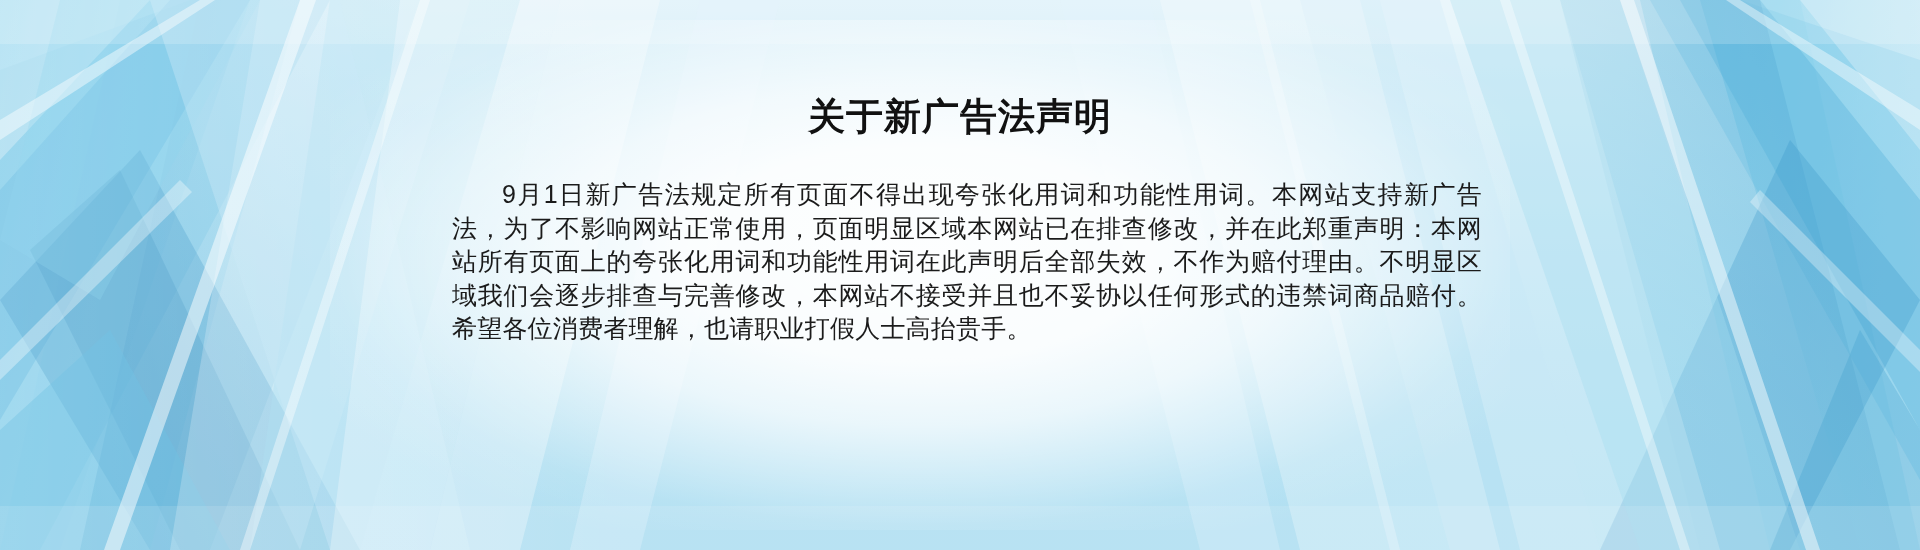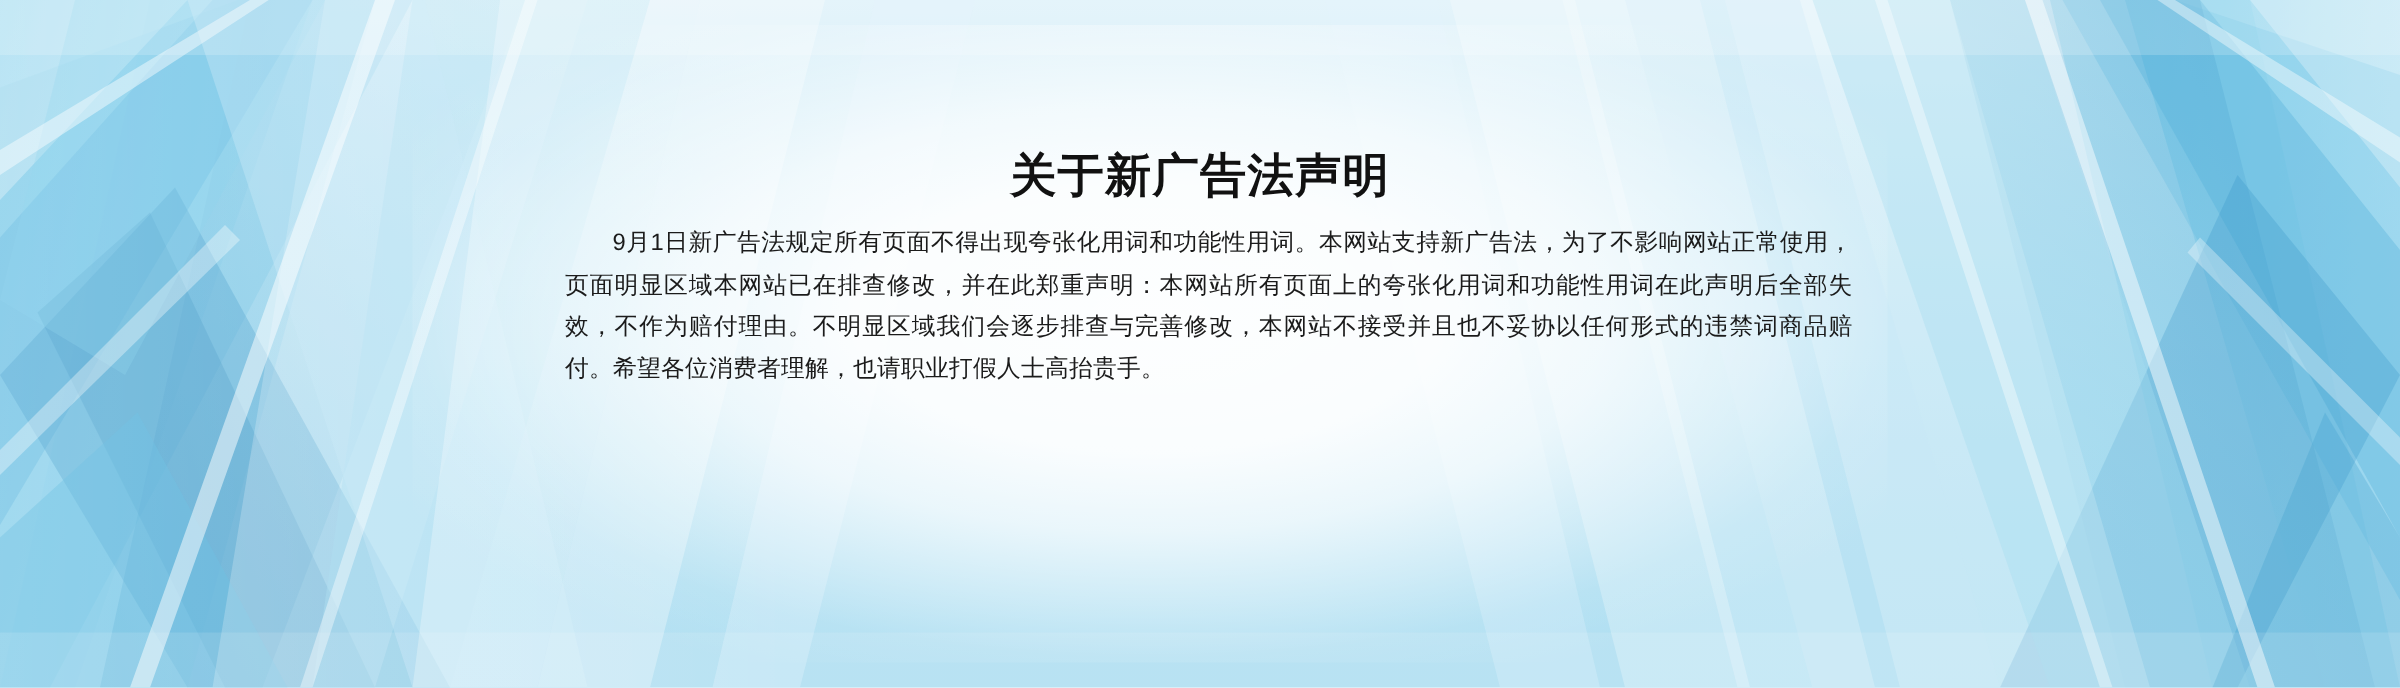--- a/index.html
+++ b/index.html
@@ -41,29 +41,28 @@
   #page-title {
     position: absolute;
     left: 0; top: 95px;
     width: 1920px;
     text-align: center;
     font-size: 37px;
     font-weight: bold;
     color: #111111;
     letter-spacing: 1px;
     line-height: 1.2;
-    margin-top: 24px;
   }
   #body-block {
     position: absolute;
     left: 452px; top: 178px;
     width: 1030px;
   }
   .para {
-    font-size: 19px;
+    font-size: 25px;
     line-height: 33.5px;
     color: #1b1b1b;
     text-align: justify;
     text-justify: inter-ideograph;
     letter-spacing: 0.2px;
   }
   .para.first { text-indent: 2em; }
   .para + .para { margin-top: 0px; }
 </style>
 </head>

